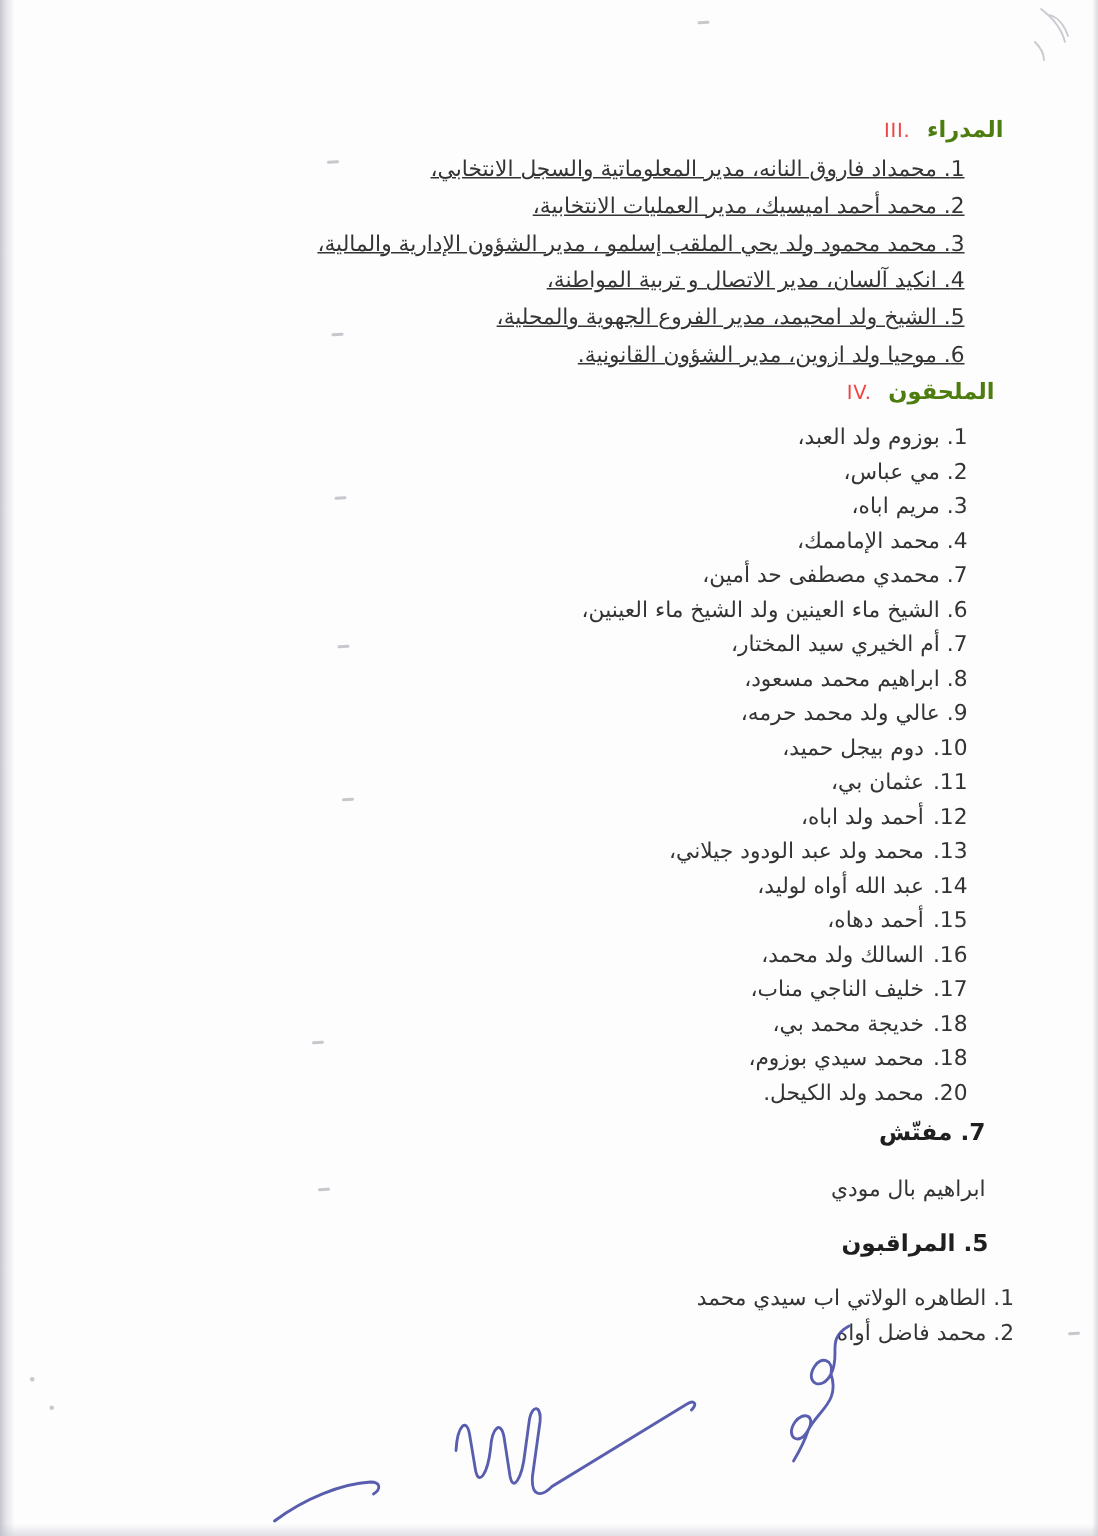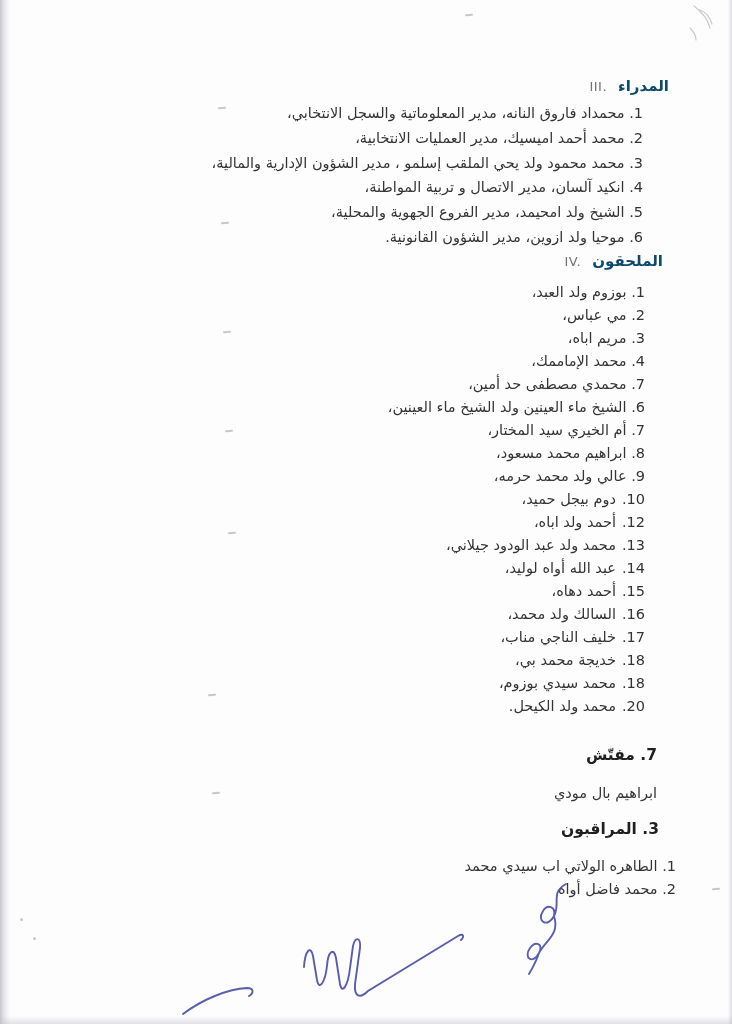--- a/index.html
+++ b/index.html
@@ -16,22 +16,22 @@
   .edge-right{right:0;top:0;bottom:0;width:4px;
     background:linear-gradient(to left,rgba(190,190,200,.55),rgba(255,255,255,0));}
   .edge-bottom{left:0;right:0;bottom:0;height:8px;
     background:linear-gradient(to top,rgba(190,190,200,.45),rgba(255,255,255,0));}
   
   .dash{width:8px;height:2px;background:rgba(110,110,125,.38);border-radius:1px;transform:rotate(-4deg);}
   .speck{width:3px;height:3px;background:rgba(120,120,135,.4);border-radius:50%;}
   
   .rtl{direction:rtl;text-align:right;white-space:nowrap;}
   .sec-header{font-size:15px;}
-  .sec-title{font-weight:bold;color:#0c4a6e;}
-  .sec-marker{direction:ltr;unicode-bidi:isolate;font-size:13px;color:#737373;
+  .sec-title{font-weight:bold;color:#4d7c0f;}
+  .sec-marker{direction:ltr;unicode-bidi:isolate;font-size:13px;color:#ef4444;
     margin-right:11px;letter-spacing:.5px;}
   .big-head{font-weight:bold;font-size:15.5px;color:#1f1f1f;}
   .list{font-size:14.5px;color:#343434;}
   .li{white-space:nowrap;}
   #list-directors{line-height:24.8px;}
   #list-attaches{line-height:23px;}
   #list-observers{line-height:23px;}
   .tab-row .num{display:inline-block;margin-left:6px;}
   #line-inspector{font-size:14.5px;color:#343434;margin-left:44px;}
   svg.overlay{position:absolute;left:0;top:0;pointer-events:none;}
@@ -51,21 +51,21 @@
 <div class="abs dash" style="left:228px;top:532px;"></div>
 <div class="abs dash" style="left:208px;top:694px;"></div>
 <div class="abs dash" style="left:212px;top:792px;"></div>
 <div class="abs dash" style="left:712px;top:888px;"></div>
 <div class="abs speck" style="left:20px;top:918px;"></div>
 <div class="abs speck" style="left:33px;top:937px;"></div>
 
 <div class="abs rtl sec-header" style="top:77px;right:63px;">
   <span class="sec-title">المدراء</span><span class="sec-marker">III.</span>
 </div>
-<div class="abs rtl list" id="list-directors" style="top:101px;right:89px;">
+<div class="abs rtl list" id="list-directors" style="top:101px;right:89px;text-decoration:underline;">
     <div class="li">1. محمداد فاروق النانه، مدير المعلوماتية والسجل الانتخابي،</div>
     <div class="li">2. محمد أحمد اميسيك، مدير العمليات الانتخابية،</div>
     <div class="li">3. محمد محمود ولد يحي الملقب إسلمو ، مدير الشؤون الإدارية والمالية،</div>
     <div class="li">4. انكيد آلسان، مدير الاتصال و تربية المواطنة،</div>
     <div class="li">5. الشيخ ولد امحيمد، مدير الفروع الجهوية والمحلية،</div>
     <div class="li">6. موحيا ولد ازوين، مدير الشؤون القانونية.</div>
   </div>
 
 <div class="abs rtl sec-header" style="top:252px;right:69px;">
   <span class="sec-title">الملحقون</span><span class="sec-marker">IV.</span>
@@ -74,35 +74,36 @@
     <div class="li">1. بوزوم ولد العبد،</div>
     <div class="li">2. مي عباس،</div>
     <div class="li">3. مريم اباه،</div>
     <div class="li">4. محمد الإماممك،</div>
     <div class="li">7. محمدي مصطفى حد أمين،</div>
     <div class="li">6. الشيخ ماء العينين ولد الشيخ ماء العينين،</div>
     <div class="li">7. أم الخيري سيد المختار،</div>
     <div class="li">8. ابراهيم محمد مسعود،</div>
     <div class="li">9. عالي ولد محمد حرمه،</div>
     <div class="li tab-row"><span class="num">10.</span><span class="nm">دوم بيجل حميد،</span></div>
+    <div class="li tab-row"><span class="num">11.</span><span class="nm">عثمان بي،</span></div>
     <div class="li tab-row"><span class="num">12.</span><span class="nm">أحمد ولد اباه،</span></div>
     <div class="li tab-row"><span class="num">13.</span><span class="nm">محمد ولد عبد الودود جيلاني،</span></div>
     <div class="li tab-row"><span class="num">14.</span><span class="nm">عبد الله أواه لوليد،</span></div>
     <div class="li tab-row"><span class="num">15.</span><span class="nm">أحمد دهاه،</span></div>
     <div class="li tab-row"><span class="num">16.</span><span class="nm">السالك ولد محمد،</span></div>
     <div class="li tab-row"><span class="num">17.</span><span class="nm">خليف الناجي مناب،</span></div>
     <div class="li tab-row"><span class="num">18.</span><span class="nm">خديجة محمد بي،</span></div>
     <div class="li tab-row"><span class="num">18.</span><span class="nm">محمد سيدي بوزوم،</span></div>
     <div class="li tab-row"><span class="num">20.</span><span class="nm">محمد ولد الكيحل.</span></div>
   </div>
 
 <div class="abs rtl big-head" id="h-inspector" style="top:746px;right:75px;">7. مفتّش</div>
 <div class="abs rtl" id="line-inspector" style="top:785px;right:75px;">ابراهيم بال مودي</div>
 
-<div class="abs rtl big-head" id="h-observers" style="top:820px;right:73px;">3. المراقبون</div>
+<div class="abs rtl big-head" id="h-observers" style="top:820px;right:73px;">5. المراقبون</div>
 <div class="abs rtl list" id="list-observers" style="top:855px;right:56px;">
     <div class="li">1. الطاهره الولاتي اب سيدي محمد</div>
     <div class="li">2. محمد فاضل أواه</div>
   </div>
 
 <svg class="overlay" width="732" height="1024" viewBox="0 0 732 1024">
   <g fill="none" stroke-width="1.9" stroke-linecap="round" opacity="0.92">
     <path d="M566,884 C550,893 561,903 554,916 C548,928 536,922 543,911 C547,904 556,906 554,916 C560,934 546,940 539,953 C533,965 523,958 530,948 C535,941 544,943 539,953 C536,962 532,969 529,974" stroke="#4b50a7"></path>
     <path d="M304,967 C305,950 311,945 313,956 L317,980 C319,991 325,983 327,966 C328,951 334,947 336,958 L340,984 C342,995 348,986 350,968 L353,946 C355,936 361,937 360,948 L355,984 C354,997 360,999 368,991 L458,936 C463,933 465,936 461,940" stroke="#4b50a7"></path>
     <path d="M183,1014 C203,999 228,989 247,988 C254,988 254,993 249,996" stroke="#4b50a7"></path>

